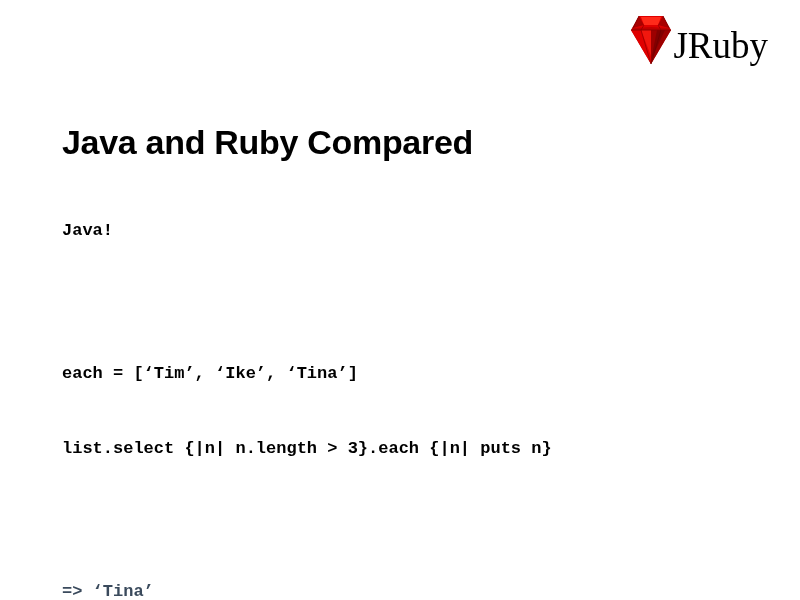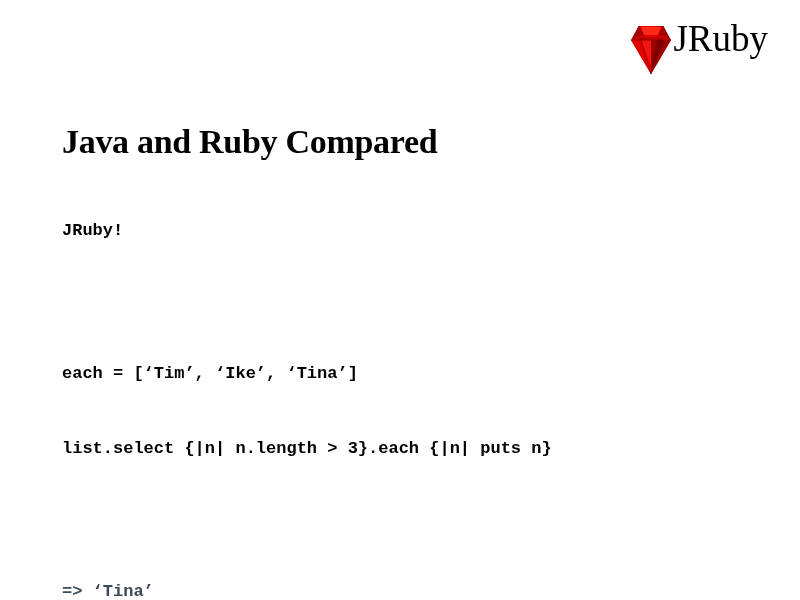--- a/index.html
+++ b/index.html
@@ -18,24 +18,24 @@
   .slide {
     position: relative;
     width: 800px;
     height: 600px;
     background: #ffffff;
   }
 
   
   .logo {
     position: absolute;
-    top: 20px;
+    top: 4px;
     right: 32px;
     display: flex;
-    align-items: flex-start;
+    align-items: flex-end;
     height: 62px;
   }
   .logo-gem {
     display: block;
     width: 48px;
     height: 56px;
     margin-right: -2px;
   }
   .logo-wordmark {
     font-family: "Liberation Serif", serif;
@@ -45,21 +45,21 @@
     letter-spacing: 0px;
     line-height: 1;
     margin-bottom: 2px;
   }
 
   
   .slide-title {
     position: absolute;
     left: 62px;
     top: 100px;
-    font-family: Liberation Serif, serif;
+    font-family: Liberation Sans, sans-serif;
     font-size: 34px;
     font-weight: bold;
     color: #000000;
     letter-spacing: -0.3px;
     white-space: nowrap;
   }
 
   
   .code-block {
     position: absolute;
@@ -111,21 +111,21 @@
       <line x1="31" y1="15" x2="34" y2="20" stroke="#8b0000" stroke-width="0.7"></line>
       <line x1="14" y1="20" x2="24" y2="54" stroke="#8b0000" stroke-width="0.7"></line>
       <line x1="34" y1="20" x2="24" y2="54" stroke="#6b0000" stroke-width="0.7"></line>
     </svg>
     <span class="logo-wordmark">JRuby</span>
   </div>
 
   <h1 class="slide-title">Java and Ruby Compared</h1>
 
   <div class="code-block">
-    <div class="code-line">JRuby!</div>
+    <div class="code-line">Java!</div>
     <div class="code-line spacer"></div>
     <div class="code-line">each = [‘Tim’, ‘Ike’, ‘Tina’]</div>
     <div class="code-line">list.select {|n| n.length &gt; 3}.each {|n| puts n}</div>
     <div class="code-line spacer"></div>
     <div class="code-line result">=&gt; ‘Tina’</div>
   </div>
 
 </div>
 
 </body></html>

